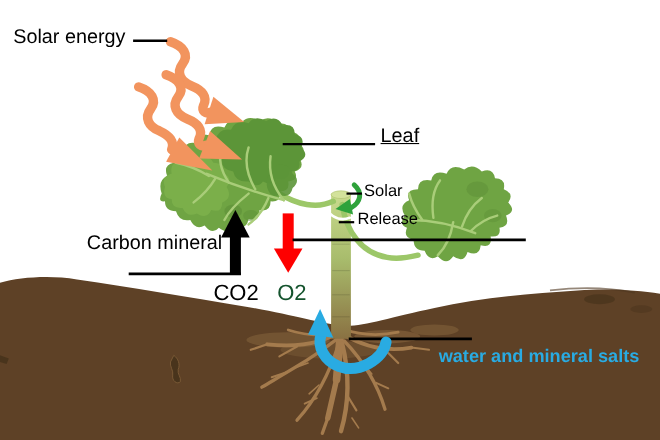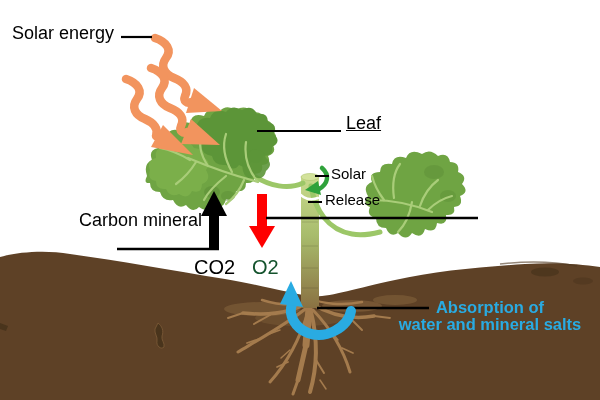--- a/index.html
+++ b/index.html
@@ -187,17 +187,17 @@
 <div class="lbl center" style="left:68px;top:211px;width:145px;font-size:18px;line-height:19px;">
   <span>Carbon mineral</span><br>
 </div>
 
 <div class="lbl" style="left:194px;top:256px;font-size:20px;">CO2</div>
 
 <div class="lbl o2red" style="left:252px;top:256px;font-size:20px;">O2</div>
 
 
 <div class="lbl center cyan" style="left:385px;top:299px;width:210px;font-size:16.5px;line-height:17px;">
-  <span>Absorption of</span><br>
+  <br>
   <span>water and mineral salts</span>
 </div>
 
 </div>
 
 </body></html>

